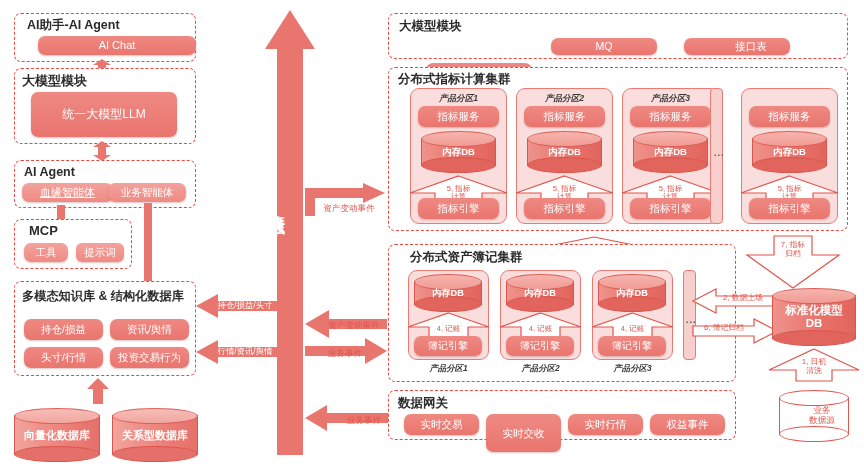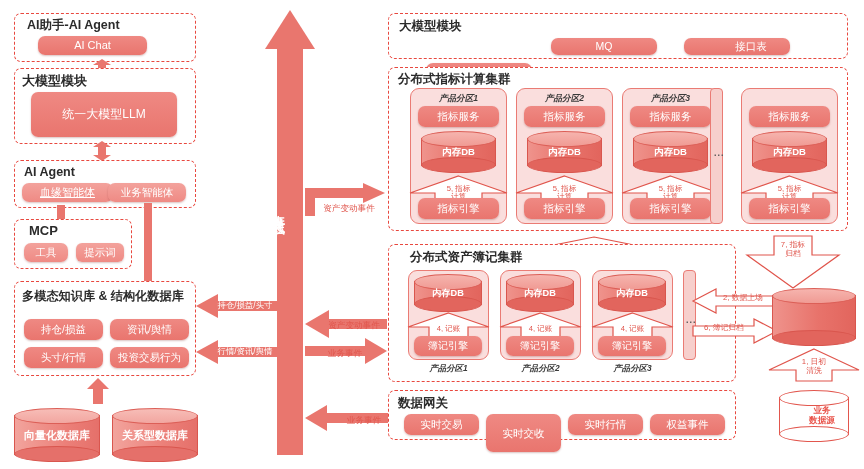--- a/index.html
+++ b/index.html
@@ -70,21 +70,21 @@
   }
   .cyl .lbl {
     position:absolute; left:0; right:0; top:50%; transform:translateY(-50%);
     text-align:center; color:#fff; font-weight:bold; z-index:4; line-height:1.12;
   }
 
   
   .cyl.hollow .body { background:#ffffff; border-left:1.4px solid #e2564d; border-right:1.4px solid #e2564d; }
   .cyl.hollow .top  { background:#ffffff; border:1.4px solid #e2564d; }
   .cyl.hollow .bot  { background:#ffffff; border:1.4px solid #e2564d; }
-  .cyl.hollow .lbl  { color:#e9554c; font-weight:bold;padding-left:16px; }
+  .cyl.hollow .lbl  { color:#e9554c; font-weight:normal;padding-left:16px; }
 
   
   .cyl.soft .body { background:linear-gradient(90deg,#f2a49d 0%,#ec8079 60%,#e5706a 100%); }
   .cyl.soft .top  { background:linear-gradient(180deg,#f7bdb7 0%,#f2a6a0 100%); }
   .cyl.soft .bot  { background:#e5706a; }
 
   
   .fillarrow { position:absolute; background:#e9766e; }
   .arrowhead { position:absolute; width:0; height:0; }
 
@@ -103,21 +103,21 @@
   }
   .flowlabel { position:absolute; color:#e0554c; white-space:nowrap; text-align:center; }
   .flowlabel.onbar { color:#ffffff; }
 </style>
 </head>
 <body>
 
 <div class="abs dashbox" style="left:14px; top:13px; width:182px; height:49px;">
 </div>
 <div class="grp-title" style="left:27px; top:19px; font-size:12.5px;">AI助手-AI Agent</div>
-<div class="abs pill" style="left:38px; top:36px; width:109px; height:19px; font-size:11px;">AI Chat</div>
+<div class="abs pill" style="left:38px; top:36px; width:158px; height:19px; font-size:11px;">AI Chat</div>
 
 <div class="abs" style="left:93px; top:59px; width:18px; height:20px;">
   <div class="fillarrow" style="left:5px; top:5px; width:8px; height:10px;"></div>
   <div class="arrowhead" style="left:0; top:0; border-left:9px solid transparent; border-right:9px solid transparent; border-bottom:6px solid #e9766e;"></div>
   <div class="arrowhead" style="left:0; bottom:0; border-left:9px solid transparent; border-right:9px solid transparent; border-top:6px solid #e9766e;"></div>
 </div>
 
 <div class="abs dashbox" style="left:14px; top:68px; width:182px; height:76px;">
 </div>
 <div class="grp-title" style="left:22px; top:74px; font-size:13px;">大模型模块</div>
@@ -390,20 +390,24 @@
     <polygon points="49,53 3,20 30,20 30,1 68,1 68,20 95,20" fill="#ffffff" stroke="#e0554c" stroke-width="1.2"></polygon>
   </svg>
   <div class="lab" style="top:6px; font-size:7.8px;">7, 指标</div>
   <div class="lab" style="top:15px; font-size:7.8px;">归档</div>
 </div>
 
 <div class="cyl" style="left:772px; top:288px; width:84px; height:58px;">
   <div class="body"></div>
   <div class="bot"></div>
   <div class="top"></div>
+  <div class="lbl" style="font-size:11.5px;">
+    <div>标准化模型</div>
+    <div>DB</div>
+  </div>
 </div>
 
 <div class="outarrow" style="left:766px; top:348px;">
   <svg width="96" height="34" viewBox="0 0 96 34">
     <polygon points="48,1 93,22 66,22 66,33 30,33 30,22 3,22" fill="#ffffff" stroke="#e0554c" stroke-width="1.2"></polygon>
   </svg>
   <div class="lab" style="top:10px; font-size:7.8px;">1, 日初</div>
   <div class="lab" style="top:19px; font-size:7.8px;">清洗</div>
 </div>
 

